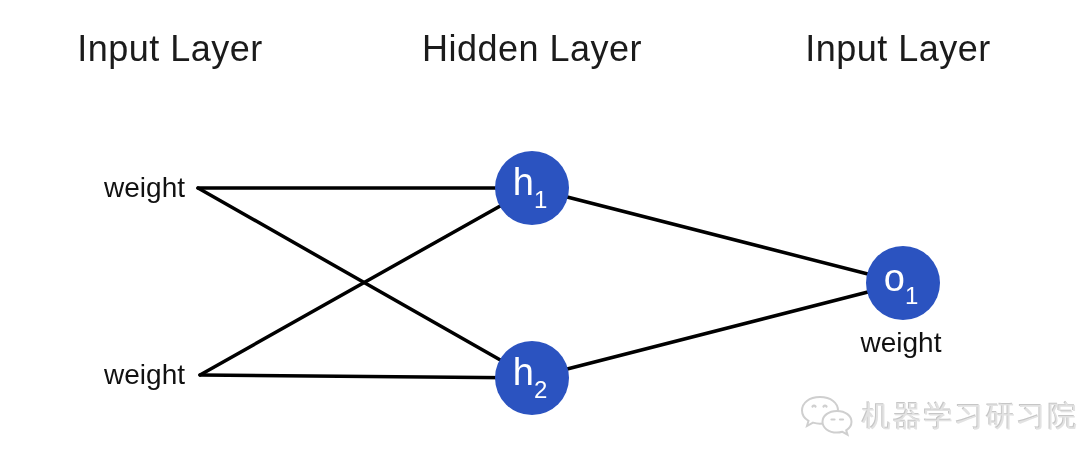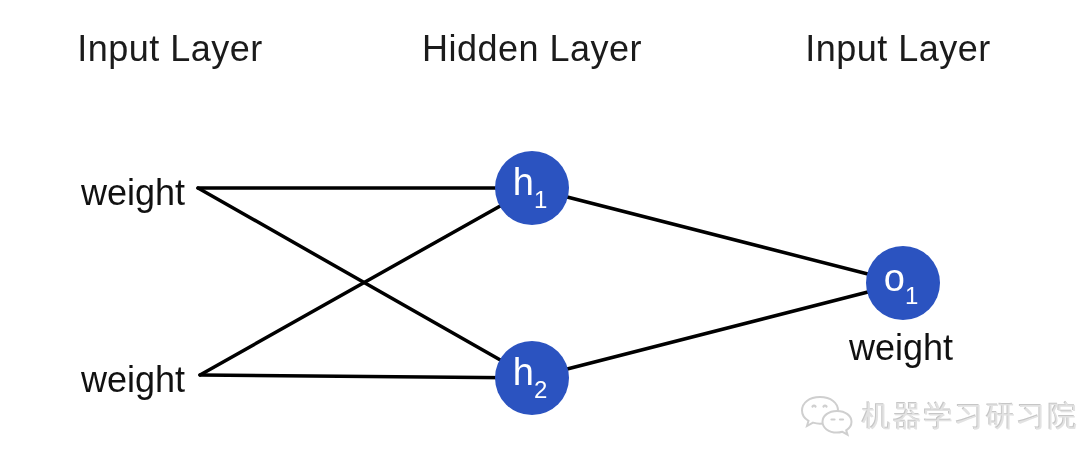--- a/index.html
+++ b/index.html
@@ -30,21 +30,21 @@
     color: #1b1b1b;
     letter-spacing: 0.5px;
     white-space: nowrap;
   }
   .header-input  { left: 30px;  }
   .header-hidden { left: 392px; text-align: center; }
   .header-output { left: 758px; }
 
   .io-label {
     position: absolute;
-    font-size: 36px;
+    font-size: 28px;
     color: #111111;
     white-space: nowrap;
   }
   .label-weight {
     left: 60px;
     top: 172px;
     width: 125px;
     text-align: right;
   }
   .label-height {

